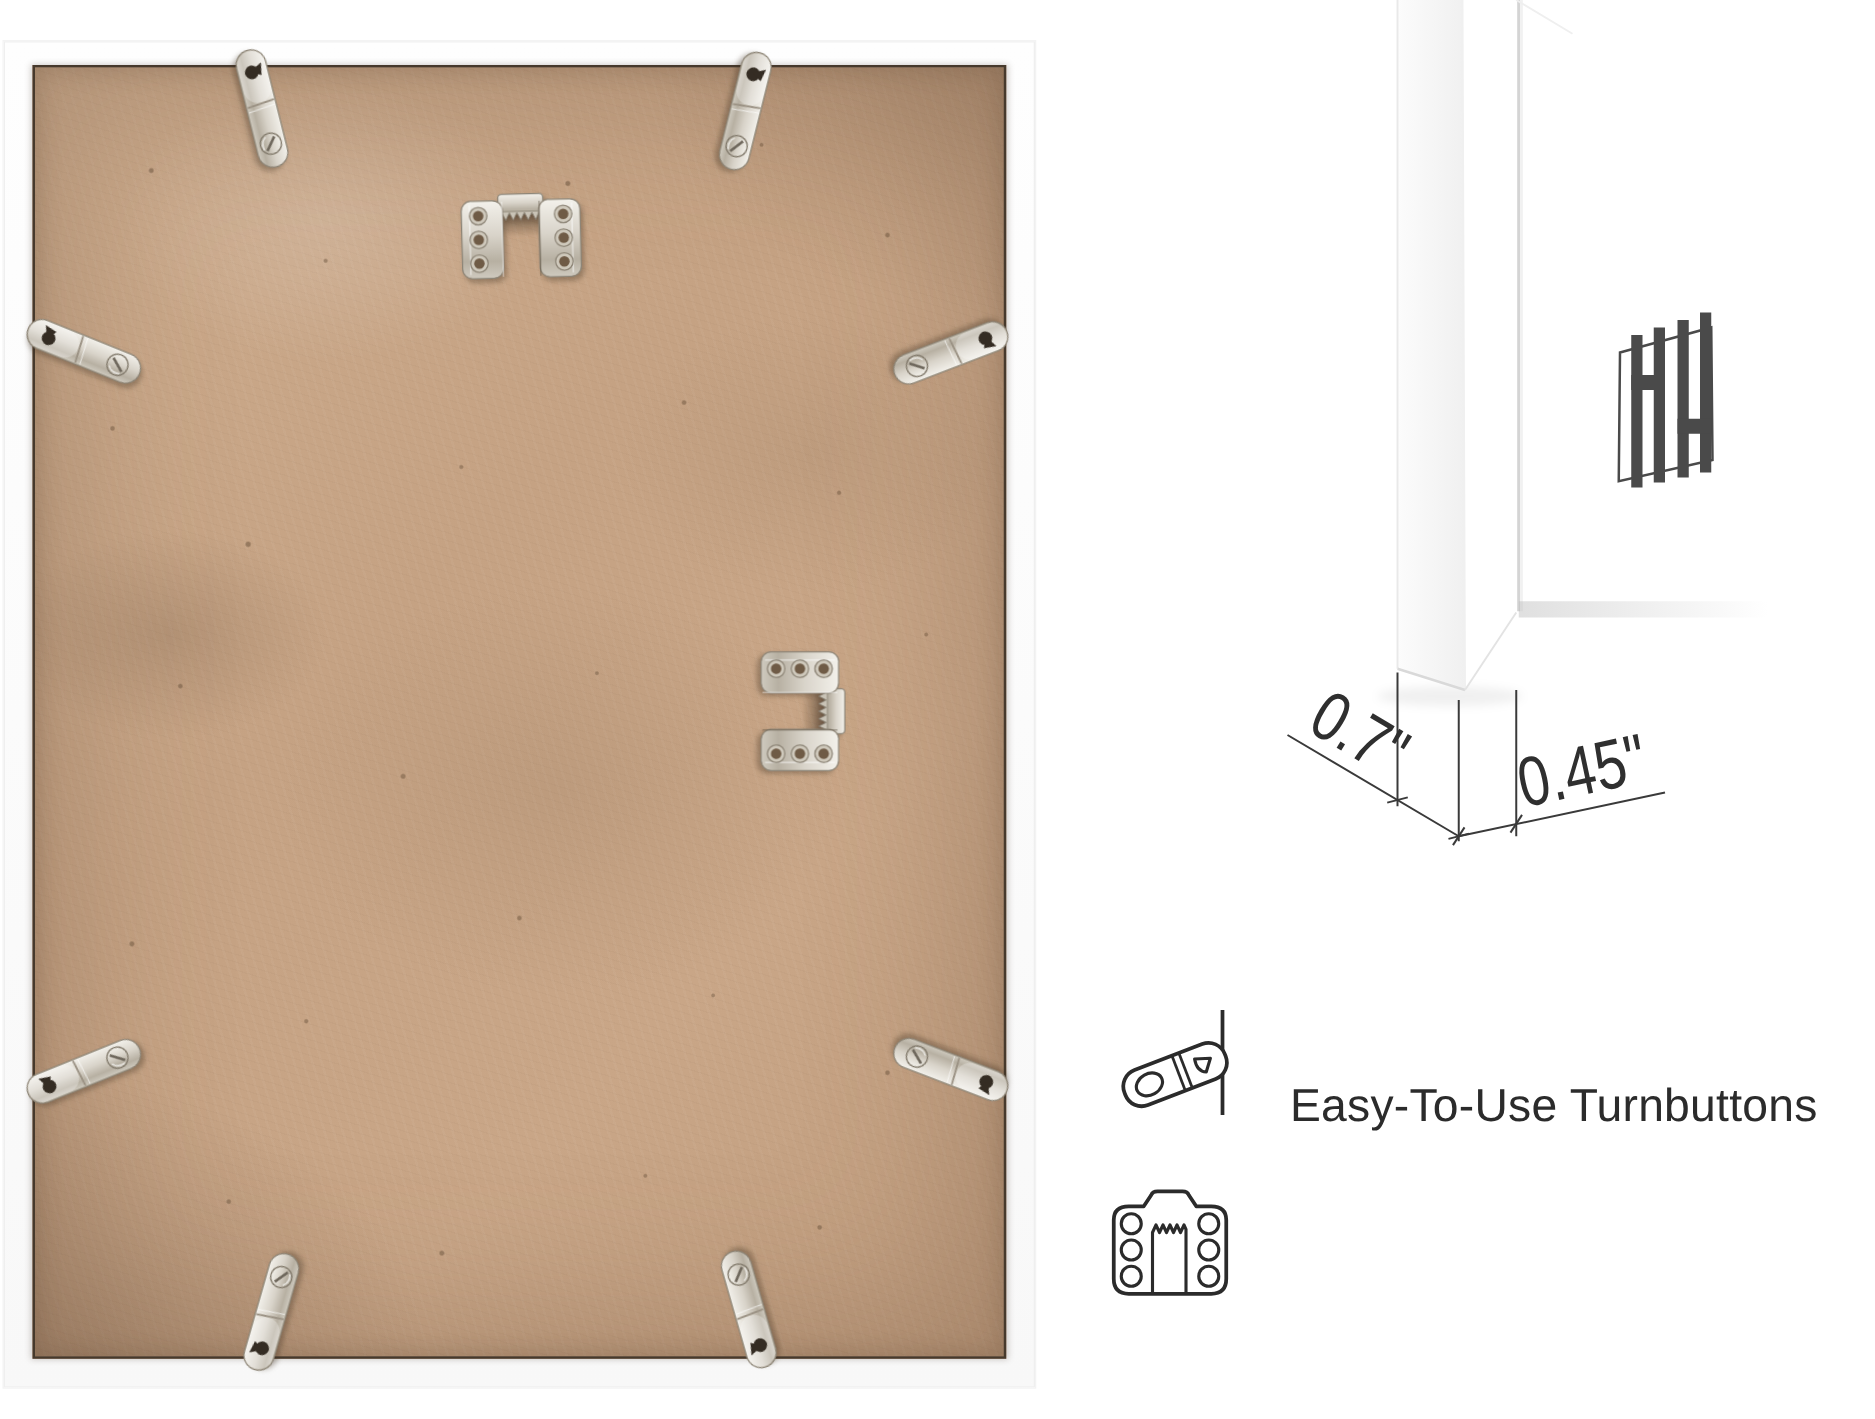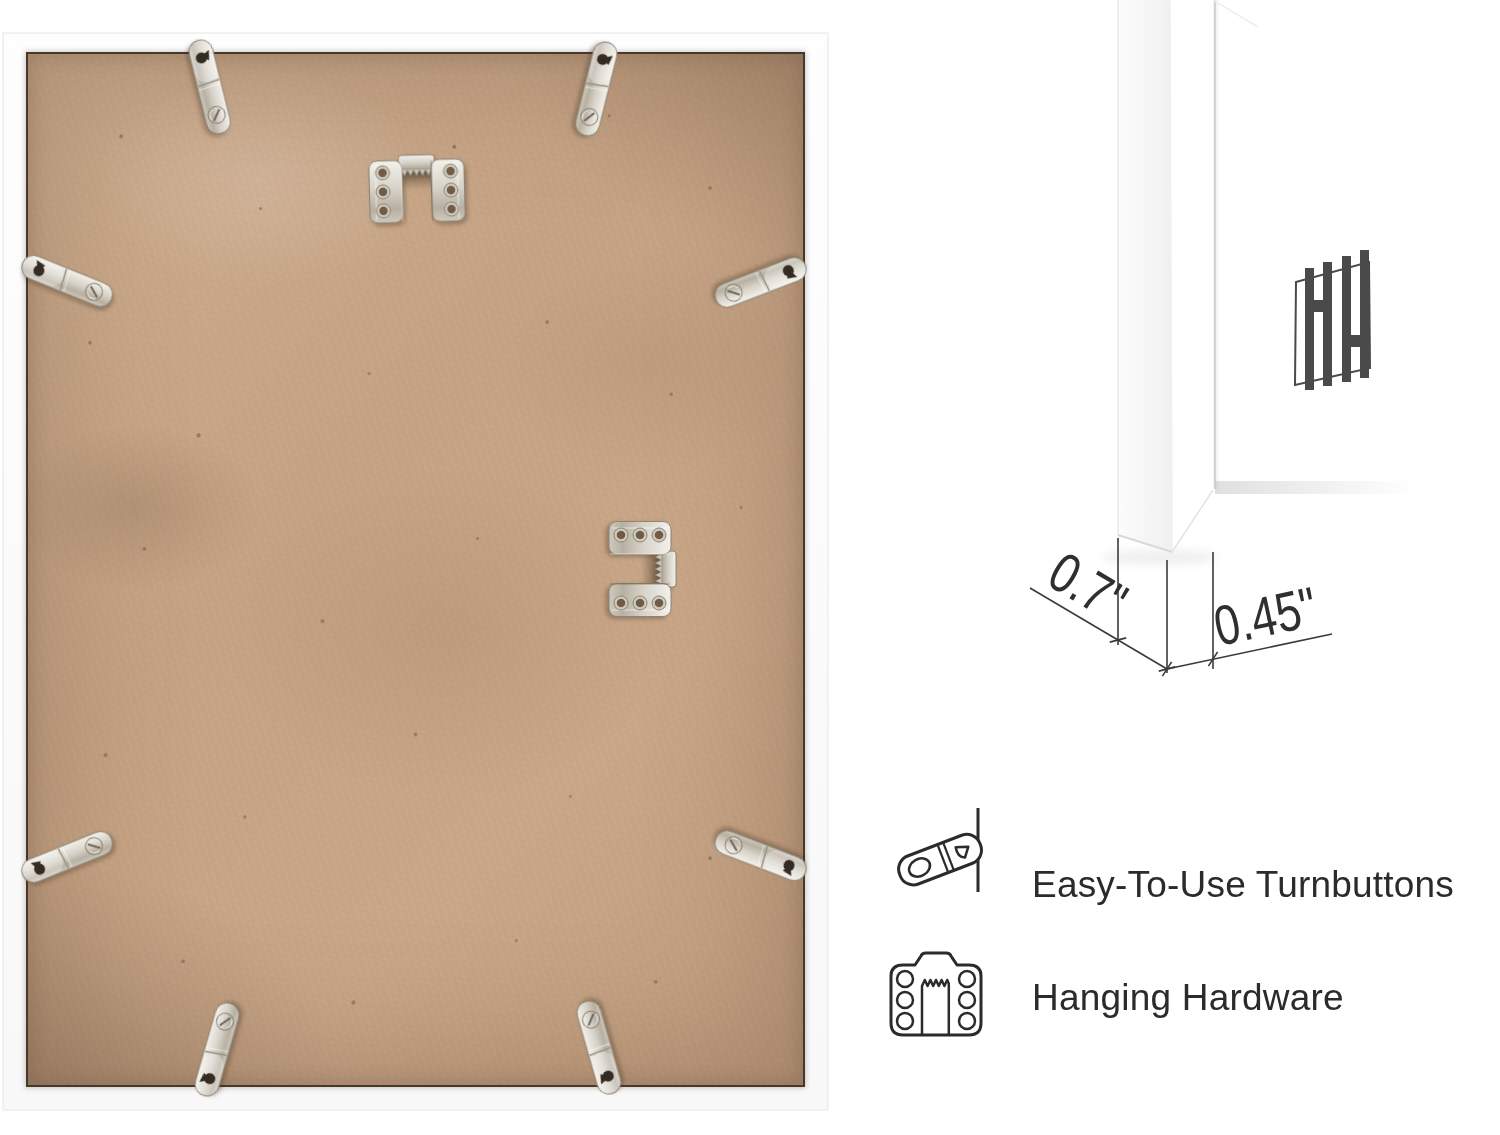--- a/index.html
+++ b/index.html
@@ -246,15 +246,14 @@
     <path d="M34,84 V36 l2.8,-6 2.8,6 2.8,-6 2.8,6 2.8,-6 2.8,6 2.8,-6 2.8,6 2.8,-6 1.6,3.5 V84" fill="none" stroke="#2b2b2b" stroke-width="2.5" stroke-linejoin="round"></path>
     <g fill="none" stroke="#2b2b2b" stroke-width="2.5">
       <circle cx="17" cy="29" r="8"></circle>
         <circle cx="17" cy="50" r="8"></circle>
         <circle cx="17" cy="71" r="8"></circle>
       <circle cx="79" cy="29" r="8"></circle>
         <circle cx="79" cy="50" r="8"></circle>
         <circle cx="79" cy="71" r="8"></circle>
     </g>
   </svg>
-  <div class="feature-label feature-label-2">Hanging Hardware</div>
 
 </div>
 
 </body></html>

